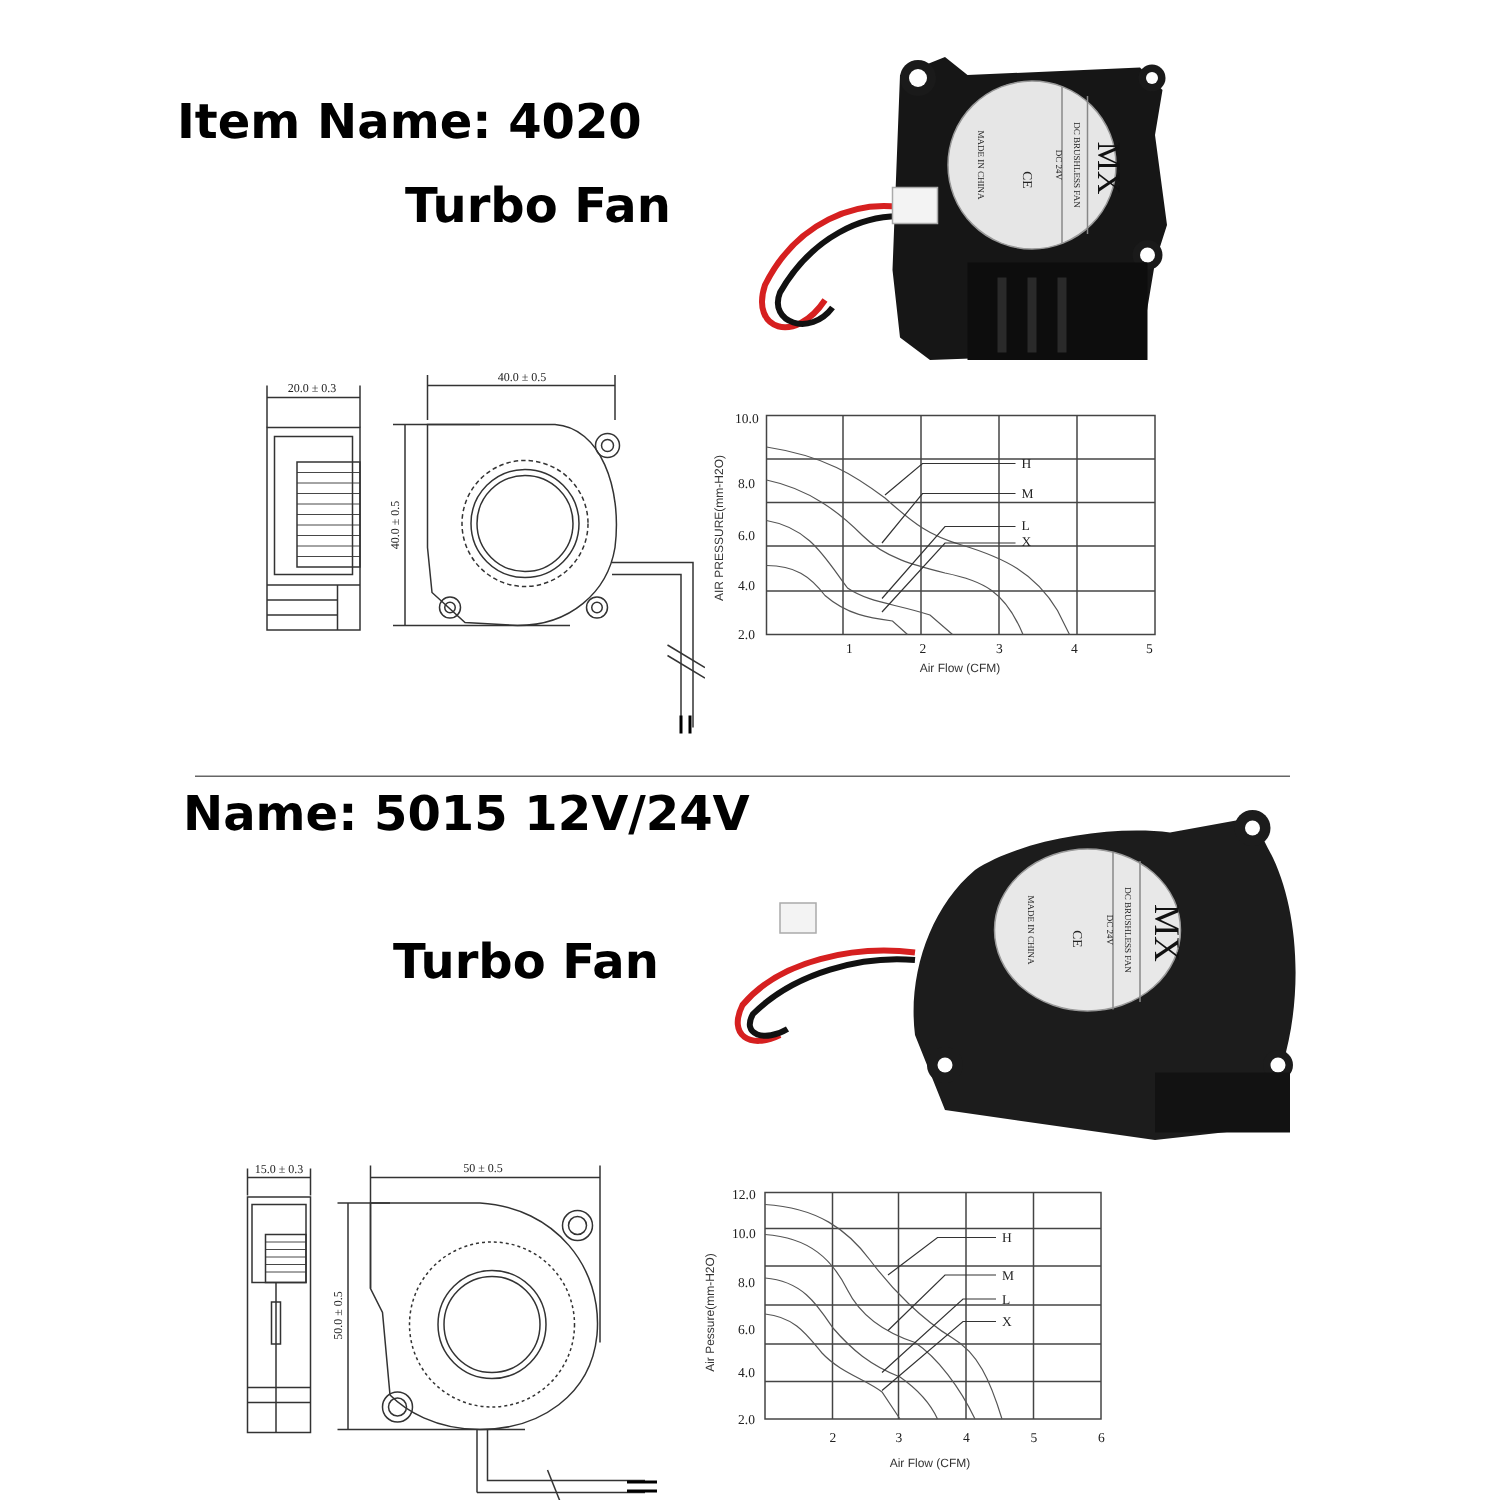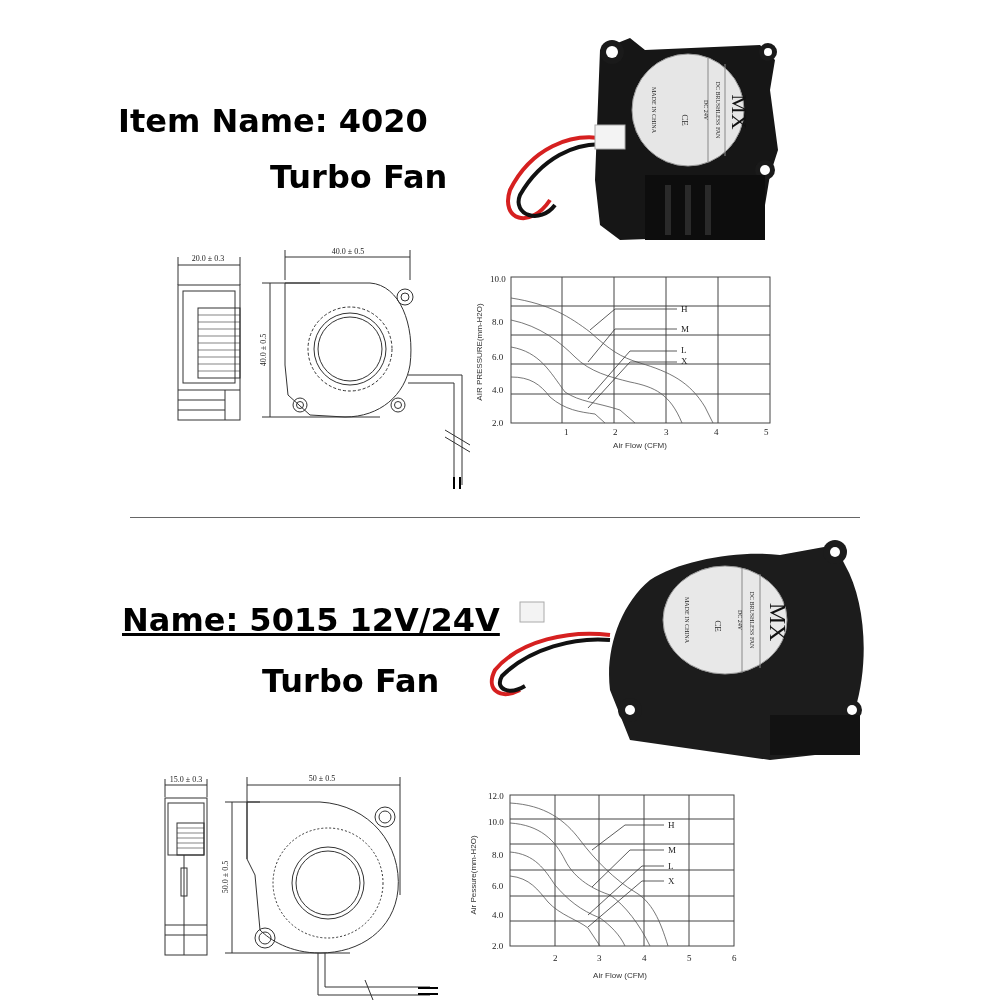--- a/index.html
+++ b/index.html
@@ -1,17 +1,17 @@
 <!DOCTYPE html>
 <html><head>
 <meta charset="utf-8">
 <style>
   html,body{margin:0;padding:0;background:#fff;}
   body{width:1000px;height:1000px;position:relative;overflow:hidden;font-family:"DejaVu Sans","Liberation Sans",sans-serif;}
-  .title{position:absolute;font-weight:bold;color:#000;font-size:32px;font-family:"DejaVu Sans",sans-serif;letter-spacing:0px;margin-top:40px;}
+  .title{position:absolute;font-weight:bold;color:#000;font-size:32px;font-family:"DejaVu Sans",sans-serif;letter-spacing:0px;}
   .abs{position:absolute;}
   svg text{font-family:"Liberation Serif",serif;}
   .axis-label{font-family:"Liberation Sans",sans-serif;}
   .divider{position:absolute;left:130px;top:517px;width:730px;height:1px;background:#666;}
 </style>
 </head>
 <body>
 
 <div class="title" style="left:118px;top:62px;">Item Name: 4020</div>
 <div class="title" style="left:270px;top:118px;">Turbo Fan</div>
@@ -137,21 +137,21 @@
       <text x="194" y="173">3</text>
       <text x="244" y="173">4</text>
       <text x="294" y="173">5</text>
   </g>
   <text class="axis-label" x="170" y="186" font-size="8" text-anchor="middle" fill="#333">Air Flow (CFM)</text>
   <text class="axis-label" x="12" y="90" transform="rotate(-90 12 90)" font-size="8" text-anchor="middle" fill="#333">AIR PRESSURE(mm-H2O)</text>
 </svg>
 
 <div class="divider"></div>
 
-<div class="title" style="left:122px;top:561px;text-decoration:underline;">Name:  5015 12V/24V</div>
+<div class="title" style="left:122px;top:523px;">Name:  5015 12V/24V</div>
 <div class="title" style="left:262px;top:622px;">Turbo Fan</div>
 
 <svg class="abs" style="left:480px;top:540px;" width="400" height="230">
   <path d="M170,40 C200,20 260,10 300,15 L355,5 L365,25 C385,60 390,120 375,170 L380,210 L290,220 L150,200 L130,150 C125,110 140,65 170,40 Z" fill="#1c1c1c"></path>
   <circle cx="355" cy="12" r="12" fill="#1c1c1c"></circle>
     <circle cx="355" cy="12" r="5" fill="#fff"></circle>
   <circle cx="150" cy="170" r="12" fill="#1c1c1c"></circle>
     <circle cx="150" cy="170" r="5" fill="#fff"></circle>
   <circle cx="372" cy="170" r="10" fill="#1c1c1c"></circle>
     <circle cx="372" cy="170" r="5" fill="#fff"></circle>

